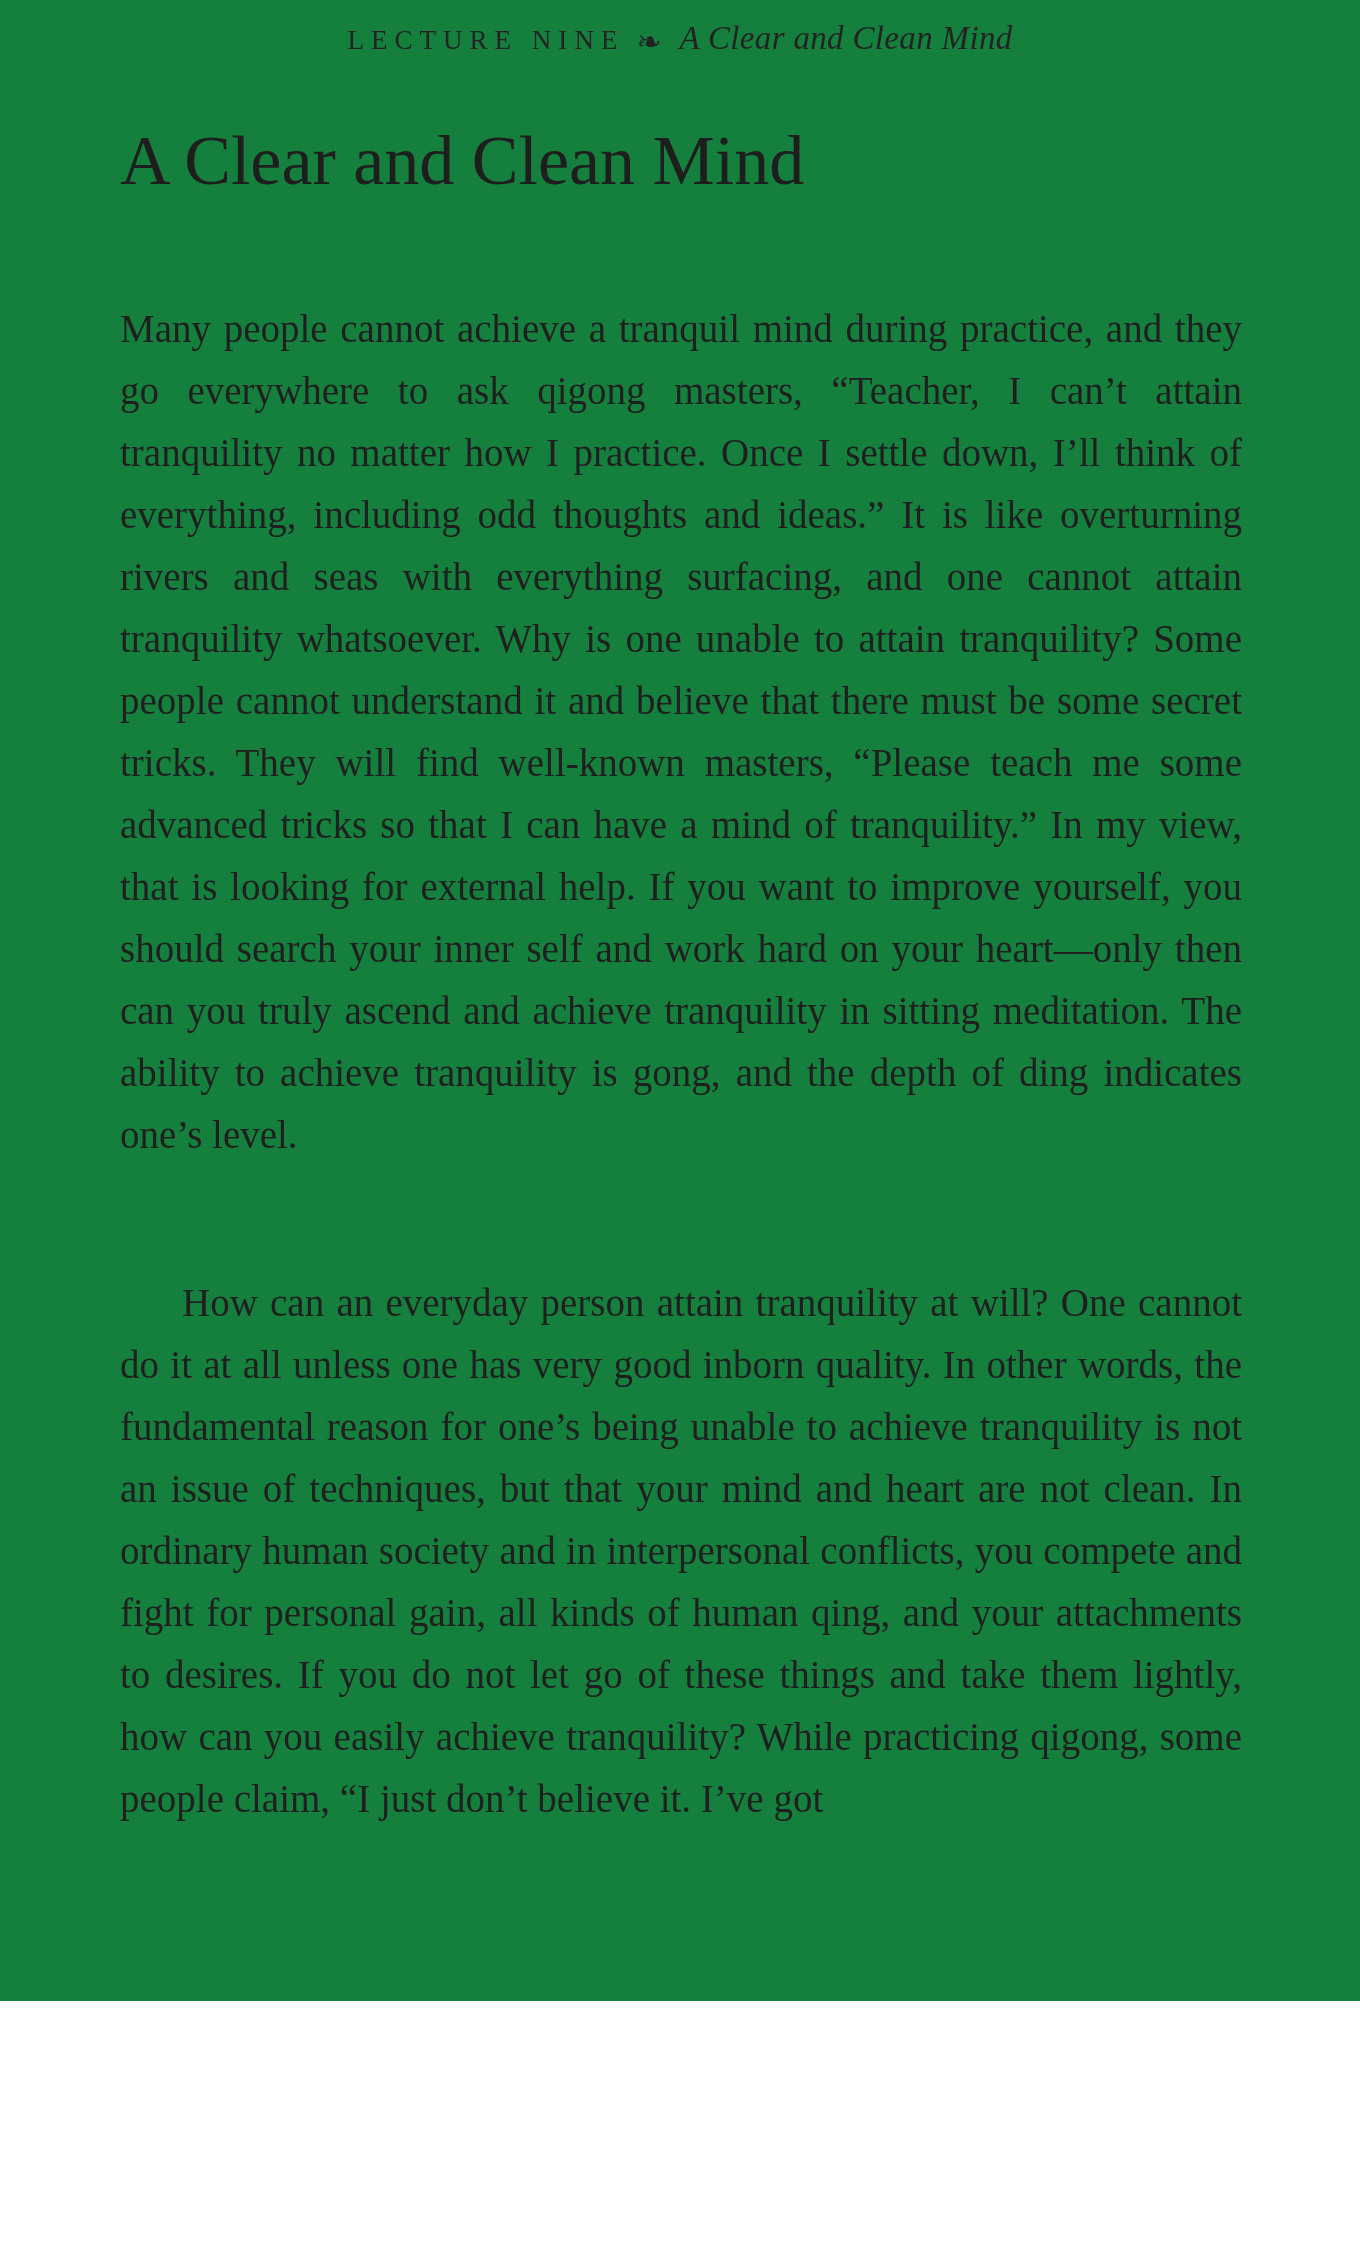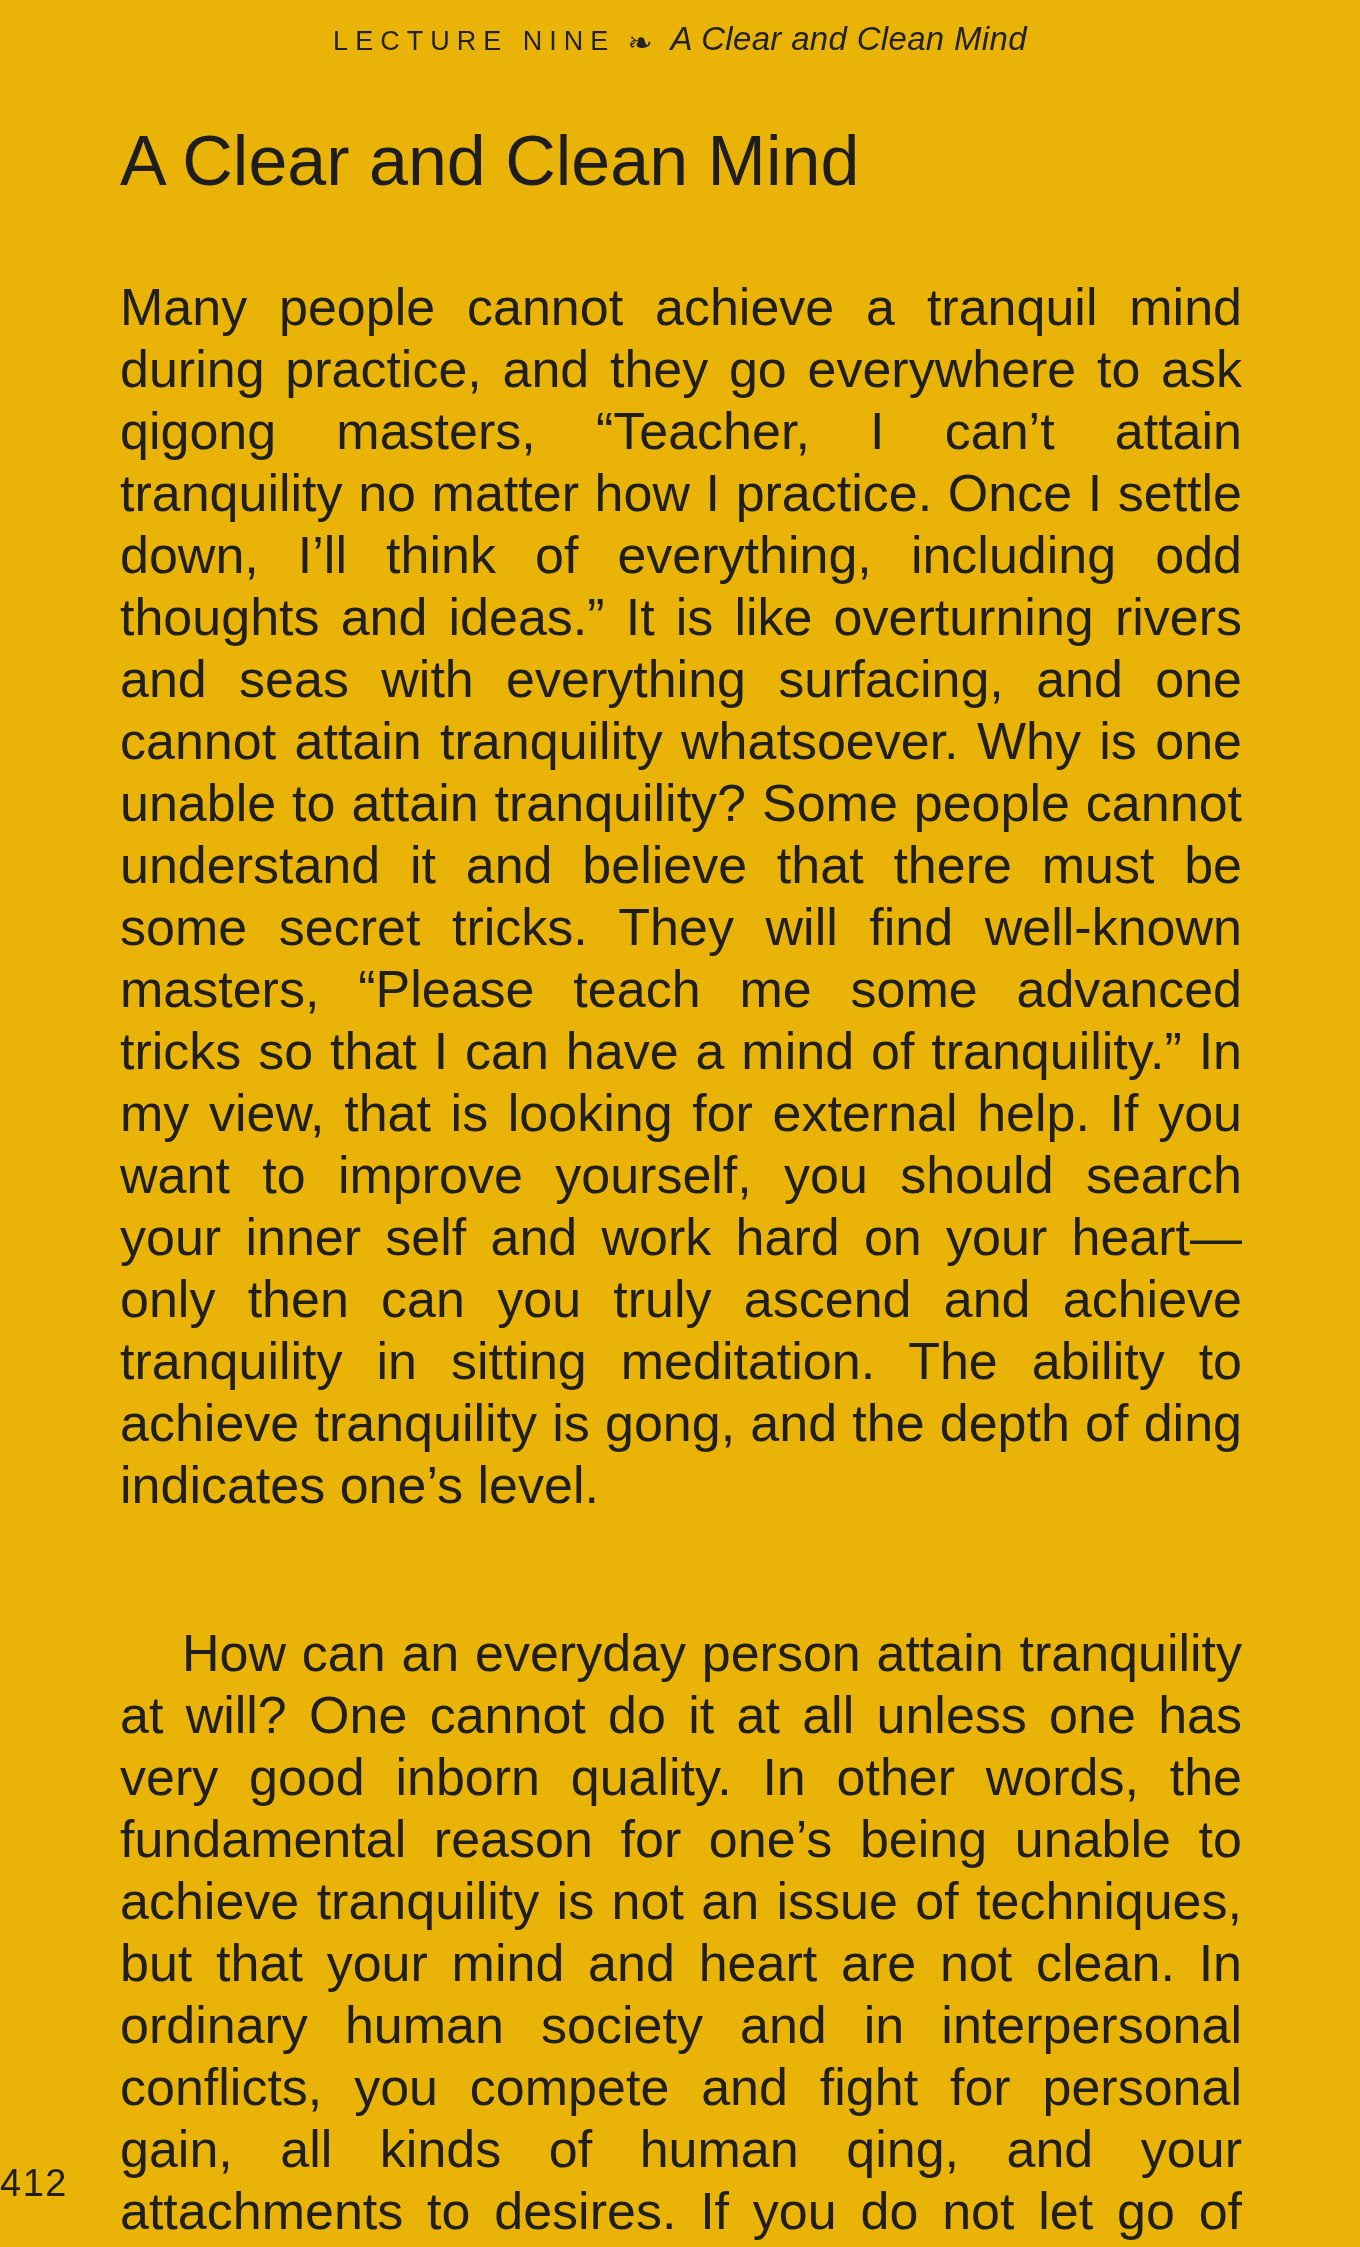--- a/index.html
+++ b/index.html
@@ -3,24 +3,24 @@
 <meta charset="utf-8">
 <style>
   html, body {
     margin: 0;
     padding: 0;
     background: #ffffff;
   }
   .book-page {
     position: relative;
     width: 1360px;
-    height: 2247px;
-    background: #eab308;
+    height: 2001px;
+    background: #15803d;
     color: #202020;
-    font-family: Liberation Sans, sans-serif;
+    font-family: Liberation Serif, serif;
     overflow: hidden;
   }
   
   .running-header {
     position: absolute;
     top: 20px;
     left: 0;
     width: 100%;
     text-align: center;
     white-space: nowrap;
@@ -51,24 +51,24 @@
     margin: 0;
     font-size: 70px;
     line-height: 1;
     font-weight: 400;
     color: #1e1e1e;
     letter-spacing: 0;
   }
   
   .body-text {
     position: absolute;
-    top: 276px;
+    top: 298px;
     left: 120px;
     width: 1122px;
-    font-size: 52px;
+    font-size: 39px;
     line-height: 62px;
     text-align: justify;
     color: #1f1f1f;
   }
   .body-text p {
     margin: 0;
   }
   .body-text p.indented {
     margin-top: 106px;
     text-indent: 62px;

